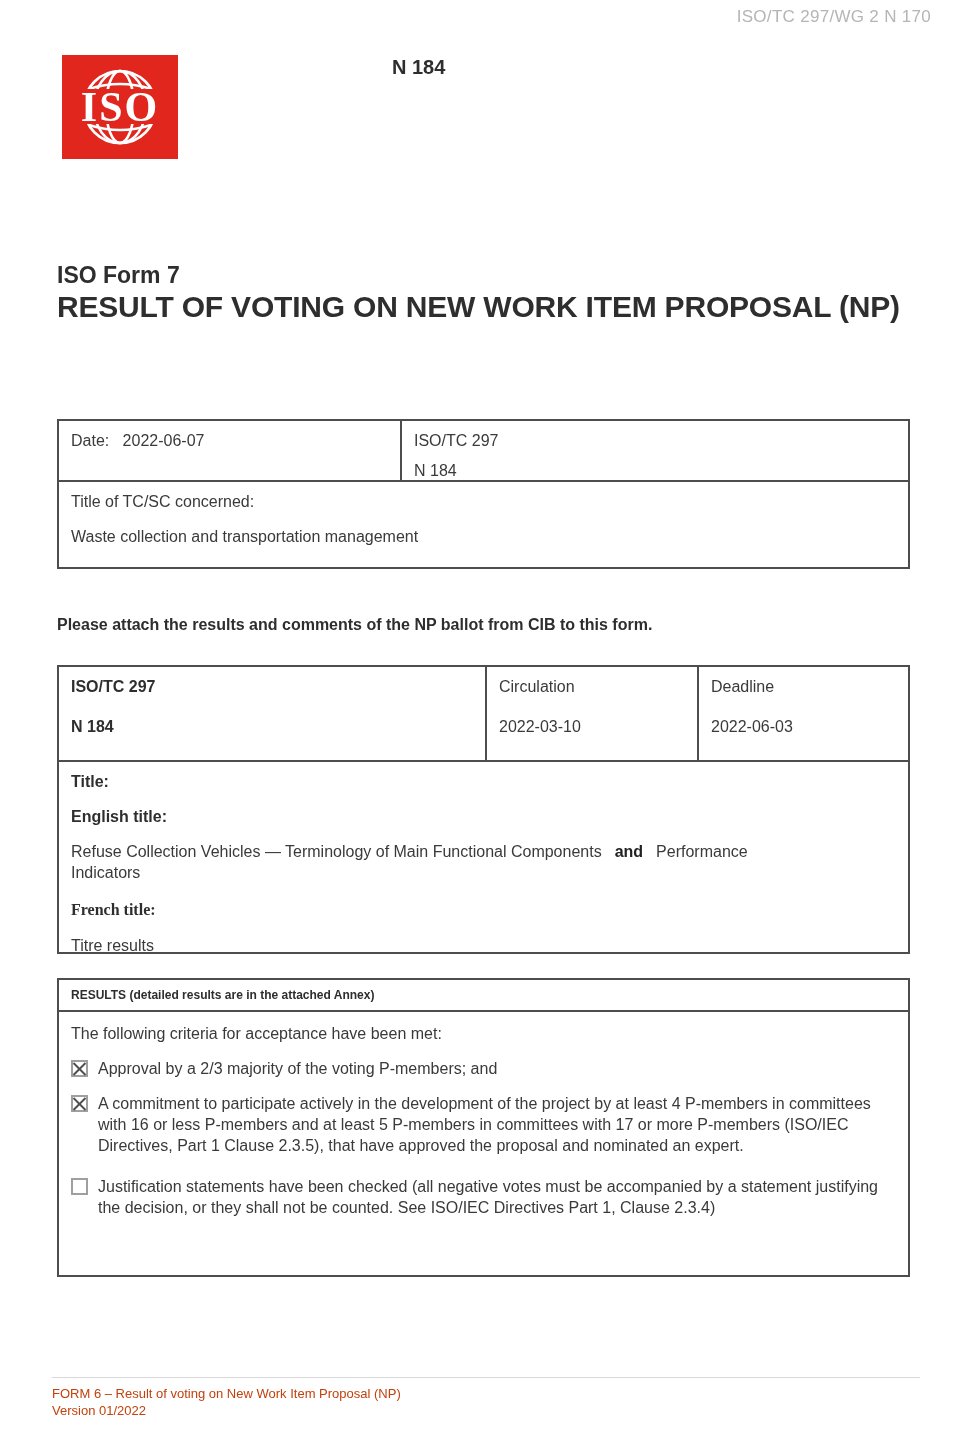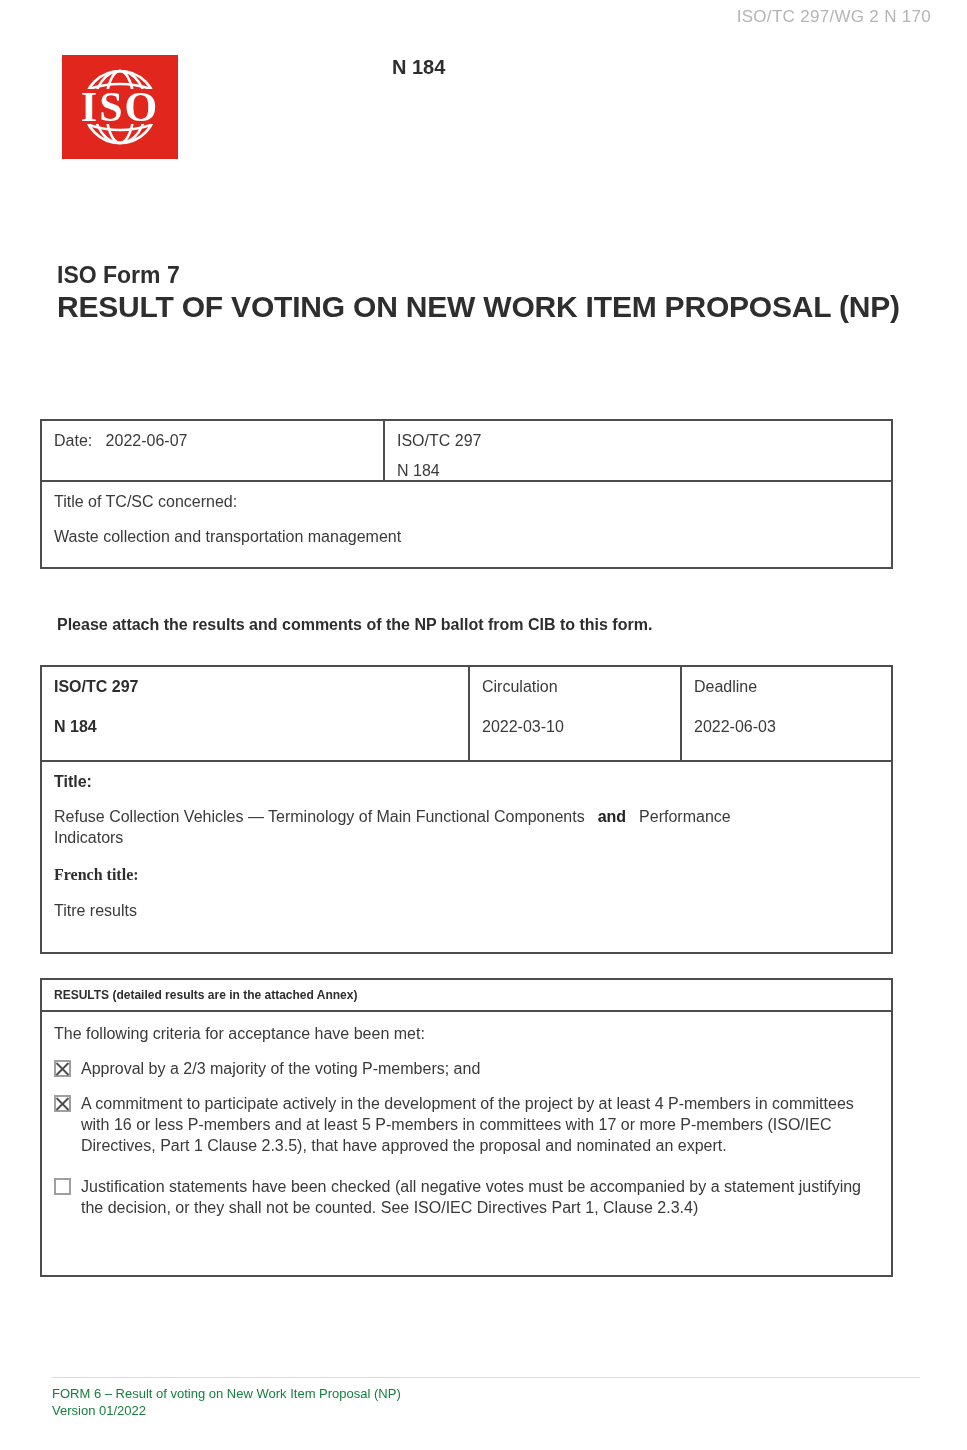--- a/index.html
+++ b/index.html
@@ -20,21 +20,21 @@
   .doc-ref{position:absolute;top:7px;right:36px;font-size:17px;color:var(--muted);letter-spacing:.3px;}
   .logo{position:absolute;top:55px;left:62px;width:116px;height:104px;display:block;}
   .n184{position:absolute;top:56px;left:392px;font-size:20px;font-weight:bold;color:var(--ink-dark);}
 
   
   .main-title{position:absolute;top:260px;left:57px;color:var(--ink-dark);}
   .main-title .t1{font-size:23px;font-weight:bold;line-height:31px;}
   .main-title .t2{font-size:30px;font-weight:bold;line-height:31px;letter-spacing:-0.2px;}
 
   
-  .tbl{position:absolute;left:40px;width:853px;border:2px solid var(--border);background:#fff;}
+  .tbl{position:absolute;left:57px;width:853px;border:2px solid var(--border);background:#fff;}
   .t-row{display:flex;}
   .t-row + .t-row{border-top:2px solid var(--border);}
   .t-cell{padding:9px 12px;font-size:16px;line-height:21px;}
   .t-cell + .t-cell{border-left:2px solid var(--border);}
 
   .tbl-info{top:419px;}
   .tbl-info .r1{height:59px;}
   .tbl-info .r1 .c1{width:341px;}
   .tbl-info .r1 .c2{flex:1;}
   .tbl-info .r2{height:87px;}
@@ -66,21 +66,21 @@
   .criterion{display:flex;gap:10px;margin-top:14px;font-size:16px;line-height:21px;}
   .criterion:last-child{margin-top:20px;}
   .checkbox{width:17px;height:17px;flex:0 0 17px;border:2px solid var(--chk);position:relative;margin-top:2px;background:#fff;}
   .checkbox.checked::before,
   .checkbox.checked::after{content:"";position:absolute;left:-2px;top:5.5px;width:17px;height:2px;background:var(--chk-x);}
   .checkbox.checked::before{transform:rotate(45deg);}
   .checkbox.checked::after{transform:rotate(-45deg);}
   .criterion .txt{flex:1;}
 
   
-  .footer{position:absolute;left:52px;right:47px;top:1377px;border-top:1px solid #d9d9d9;padding-top:7px;font-size:13px;line-height:17px;color:#15803d;}
+  .footer{position:absolute;left:52px;right:47px;top:1377px;border-top:1px solid #d9d9d9;padding-top:7px;font-size:13px;line-height:17px;color:#c2410c;}
 </style>
 </head>
 <body>
 
 <div class="page">
 
   <div class="doc-ref">ISO/TC 297/WG 2 N 170</div>
 
   <svg class="logo" viewBox="0 0 116 104" xmlns="http://www.w3.org/2000/svg" aria-hidden="true">
     <rect x="0" y="0" width="116" height="104" fill="#e0261d"></rect>
@@ -134,20 +134,21 @@
         <div class="val">2022-03-10</div>
       </div>
       <div class="t-cell c3">
         <div>Deadline</div>
         <div class="val">2022-06-03</div>
       </div>
     </div>
     <div class="t-row r2">
       <div class="t-cell c1">
         <div class="lbl-bold">Title:</div>
+        <div class="lbl-bold en-label">English title:</div>
         <div class="en-title"><span>Refuse Collection Vehicles — Terminology of Main Functional Components</span><span class="and-word">and</span><span>Performance Indicators</span></div>
         <div class="lbl-bold fr-label">French title:</div>
         <div class="fr-title">Titre results</div>
       </div>
     </div>
   </div>
 
   <div class="tbl tbl-results">
     <div class="t-row rh">
       <span>RESULTS (detailed results are in the attached Annex)</span>

